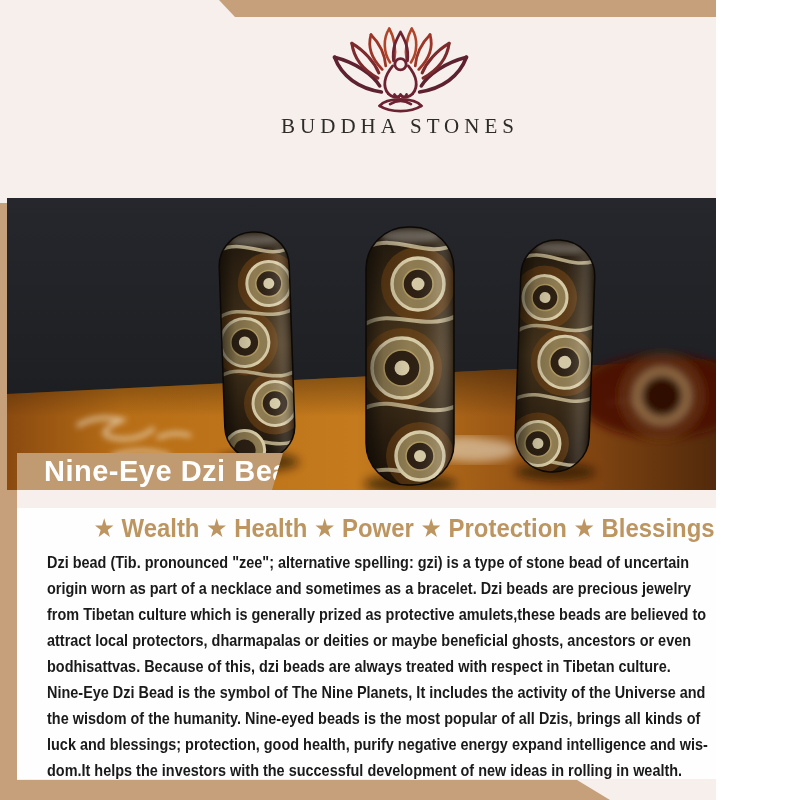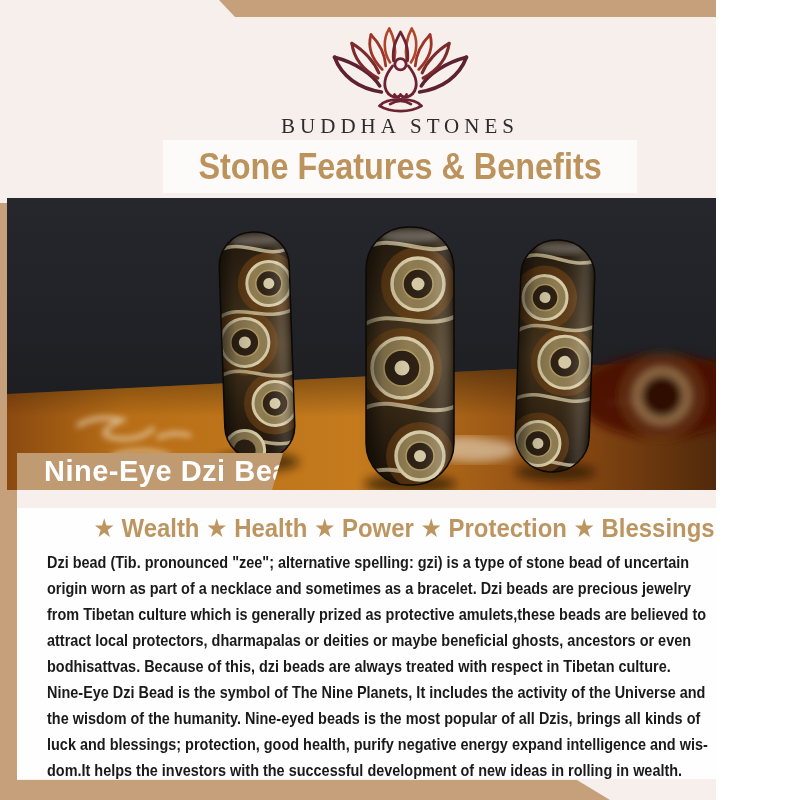--- a/index.html
+++ b/index.html
@@ -123,23 +123,20 @@
         <path d="M114,78 C110,82 105,83 102,81"></path>
         <path d="M93,79 q4,6 7,0 q4,6 7,0"></path>
         <path d="M76,92 C84,82 116,82 124,92"></path>
         <path d="M76,92 C88,100 112,100 124,92"></path>
         <path d="M88,90 C96,85 104,85 112,90"></path>
       </g>
     </svg>
     <div class="brand-name">BUDDHA STONES</div>
   </div>
 
-  <div class="title-band">
-    <div class="title-text">Stone Features &amp; Benefits</div>
-  </div>
 
   <div class="photo">
     <svg width="776" height="292" viewBox="0 0 776 292">
       <defs>
         <linearGradient id="bgGrad" x1="0" y1="0" x2="0" y2="1">
           <stop offset="0" stop-color="#25272c"></stop>
           <stop offset="0.6" stop-color="#1e2024"></stop>
           <stop offset="1" stop-color="#141518"></stop>
         </linearGradient>
         <linearGradient id="floorGrad" x1="0" y1="0" x2="1" y2="0">

